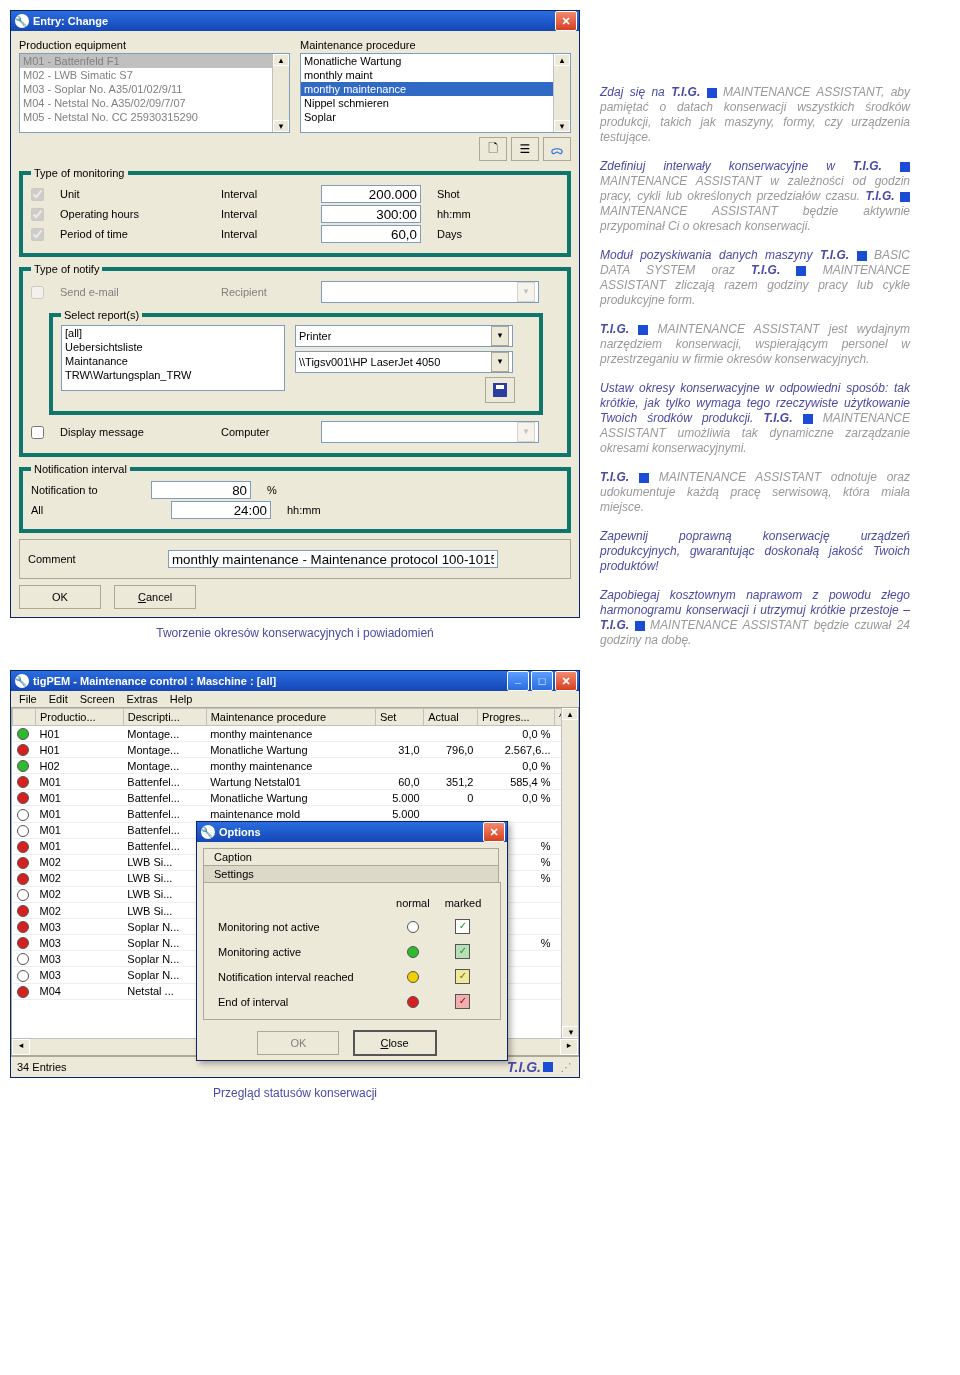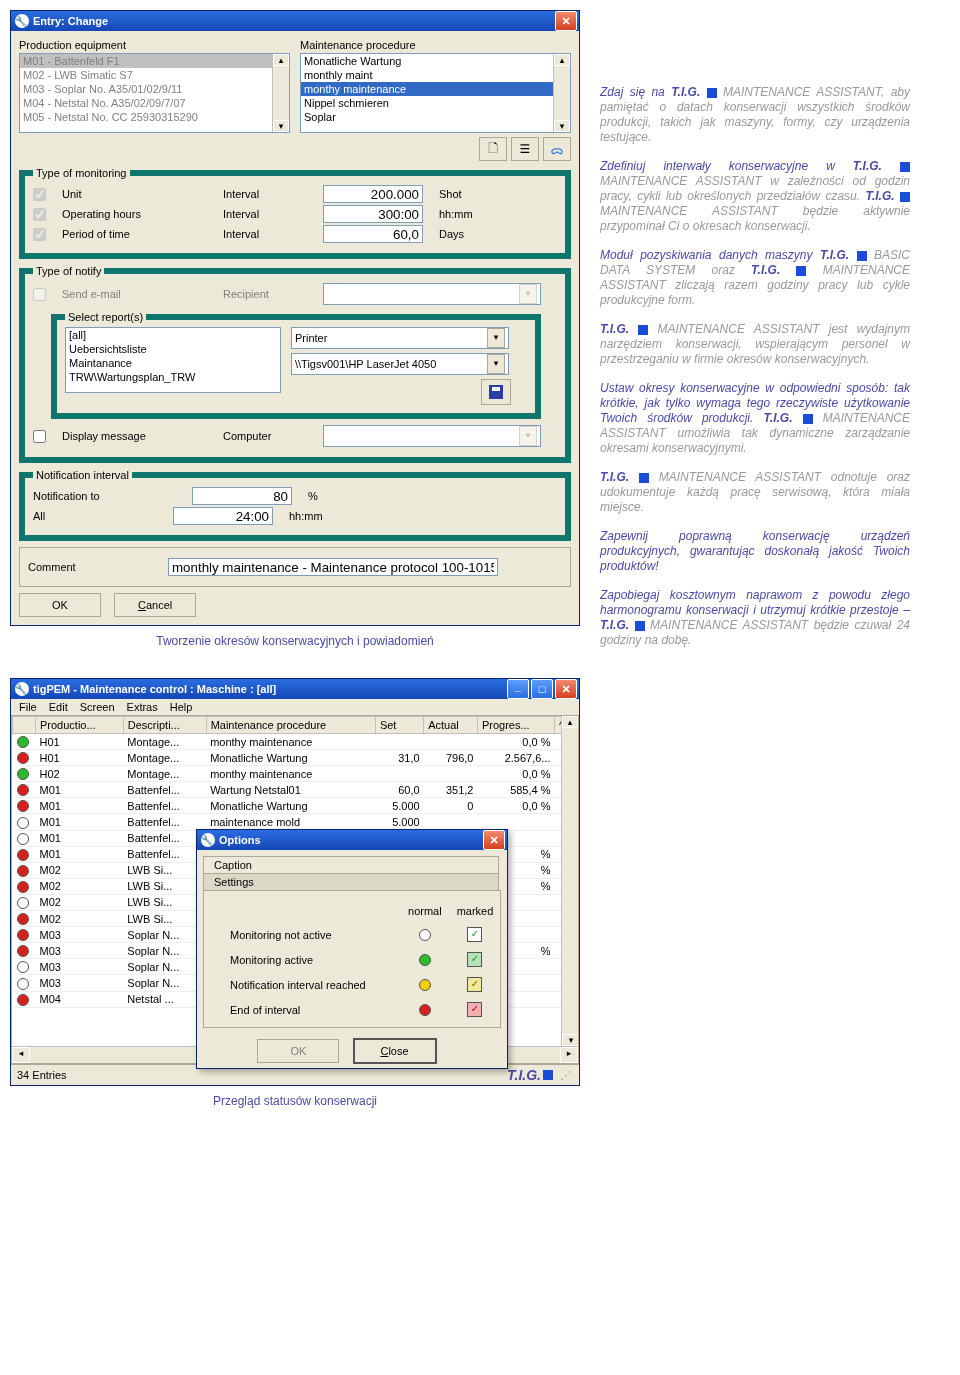--- a/index.html
+++ b/index.html
@@ -28,21 +28,21 @@
   .listbox { border:1px solid #7f9db9; background:#fff; height:78px; overflow:hidden; position:relative; }
   .listbox .sbar { position:absolute; right:0; top:0; width:16px; height:100%; background:#ece9d8; border-left:1px solid #c0c0c0;}
   .listbox .sbar::before{content:"▴"; position:absolute; top:0; left:0; width:16px; text-align:center; font-size:9px; background:#ece9d8; border:1px solid #fff; box-sizing:border-box;}
   .listbox .sbar::after{content:"▾"; position:absolute; bottom:0; left:0; width:16px; text-align:center; font-size:9px; background:#ece9d8; border:1px solid #fff; box-sizing:border-box;}
   .listbox .item { padding:1px 3px; color:#808080; white-space:nowrap; }
   .listbox .item.sel { background:#c0c0c0; color:#808080; }
   .listbox .item.selblue { background:#316ac5; color:#fff; }
   .iconrow { display:flex; justify-content:flex-end; gap:4px; margin-top:4px; }
   .tbtn { width:26px; height:22px; border:1px solid #aca899; background:#ece9d8; display:inline-flex; align-items:center; justify-content:center; font-size:12px;}
 
-  fieldset { border:6px solid #0f766e; margin:6px 0; padding:4px 24px 8px 8px; }
+  fieldset { border:4px solid #0f766e; margin:6px 0; padding:4px 24px 8px 8px; }
   legend { font-size:11px; padding:0 3px; }
   .row { display:flex; align-items:center; margin:2px 0; }
   .row .cklabel { display:flex; align-items:center; gap:16px; width:190px; }
   .row .cklabel input { margin:0; }
   .row .mid { width:100px; }
   .row .val { width:110px; }
   .row .val input { width:100px; text-align:right; border:1px solid #7f9db9; height:18px; padding:0 3px; box-sizing:border-box;}
   .row .unit { margin-left:6px; }
   .disabled { color:#808080; }
   .inset { margin-left:18px; }
@@ -72,21 +72,21 @@
   .tiglogo .sq{display:inline-block;width:10px;height:10px;background:#1a4cd6;margin-left:2px;}
   .gridwrap { position:relative; height:330px; overflow:hidden;}
   .gridright { position:absolute; right:0; top:0; width:16px; height:100%; background:#ece9d8; border-left:1px solid #c0c0c0;}
   .gridright::before{content:"▴"; display:block; text-align:center; font-size:9px; border:1px solid #fff;}
   .gridright::after{content:"▾"; position:absolute; bottom:0; width:100%; text-align:center; font-size:9px; border:1px solid #fff;}
 
   .options { position:absolute; left:185px; top:150px; width:310px; border:1px solid #0a246a; background:#ece9d8; box-shadow:3px 3px 6px rgba(0,0,0,.3);}
   .options .tabrow { display:flex; margin:6px 6px 0 6px;flex-direction:column; }
   .options .tab { border:1px solid #aca899; border-bottom:none; padding:2px 10px; background:#ece9d8; margin-right:2px; font-size:11px;}
   .options .tabbody { border:1px solid #aca899; margin:0 6px 6px 6px; padding:8px 10px 4px 10px;}
-  .options table{width:100%; font-size:11px;margin-left:12px;}
+  .options table{width:100%; font-size:11px;}
   .options td{padding:4px 2px;}
   .ck { display:inline-block; width:13px; height:13px; border:1px solid #555; background:#fff; vertical-align:middle; text-align:center; line-height:11px; font-size:10px; color:#2a8a2a;}
   .ck.g{background:#b6e0b6;} .ck.y{background:#f0e89a; color:#7a6a00;} .ck.r{background:#f0b0b0; color:#a00;}
   .optbtns{text-align:center; padding:4px;}
   .dimmed{background:#fff; color:#808080;}
 </style>
 </head>
 <body>
 
 <div class="page">
@@ -208,21 +208,21 @@
         <span class="combo dimmed">
                 <span></span>
                 <span class="arrow" style="opacity:.5">▾</span>
               </span>
       </div>
     </fieldset>
 
     <fieldset>
       <legend>Notification interval</legend>
       <div class="row">
-        <span style="width:159px">Notification to</span>
+        <span style="width:120px">Notification to</span>
         <span class="val"><input value="80" style=""></span>
         <span class="unit">%</span>
       </div>
       <div class="row">
         <span style="width:140px">All</span>
         <span class="val"><input value="24:00" style=""></span>
         <span class="unit">hh:mm</span>
       </div>
     </fieldset>
 

